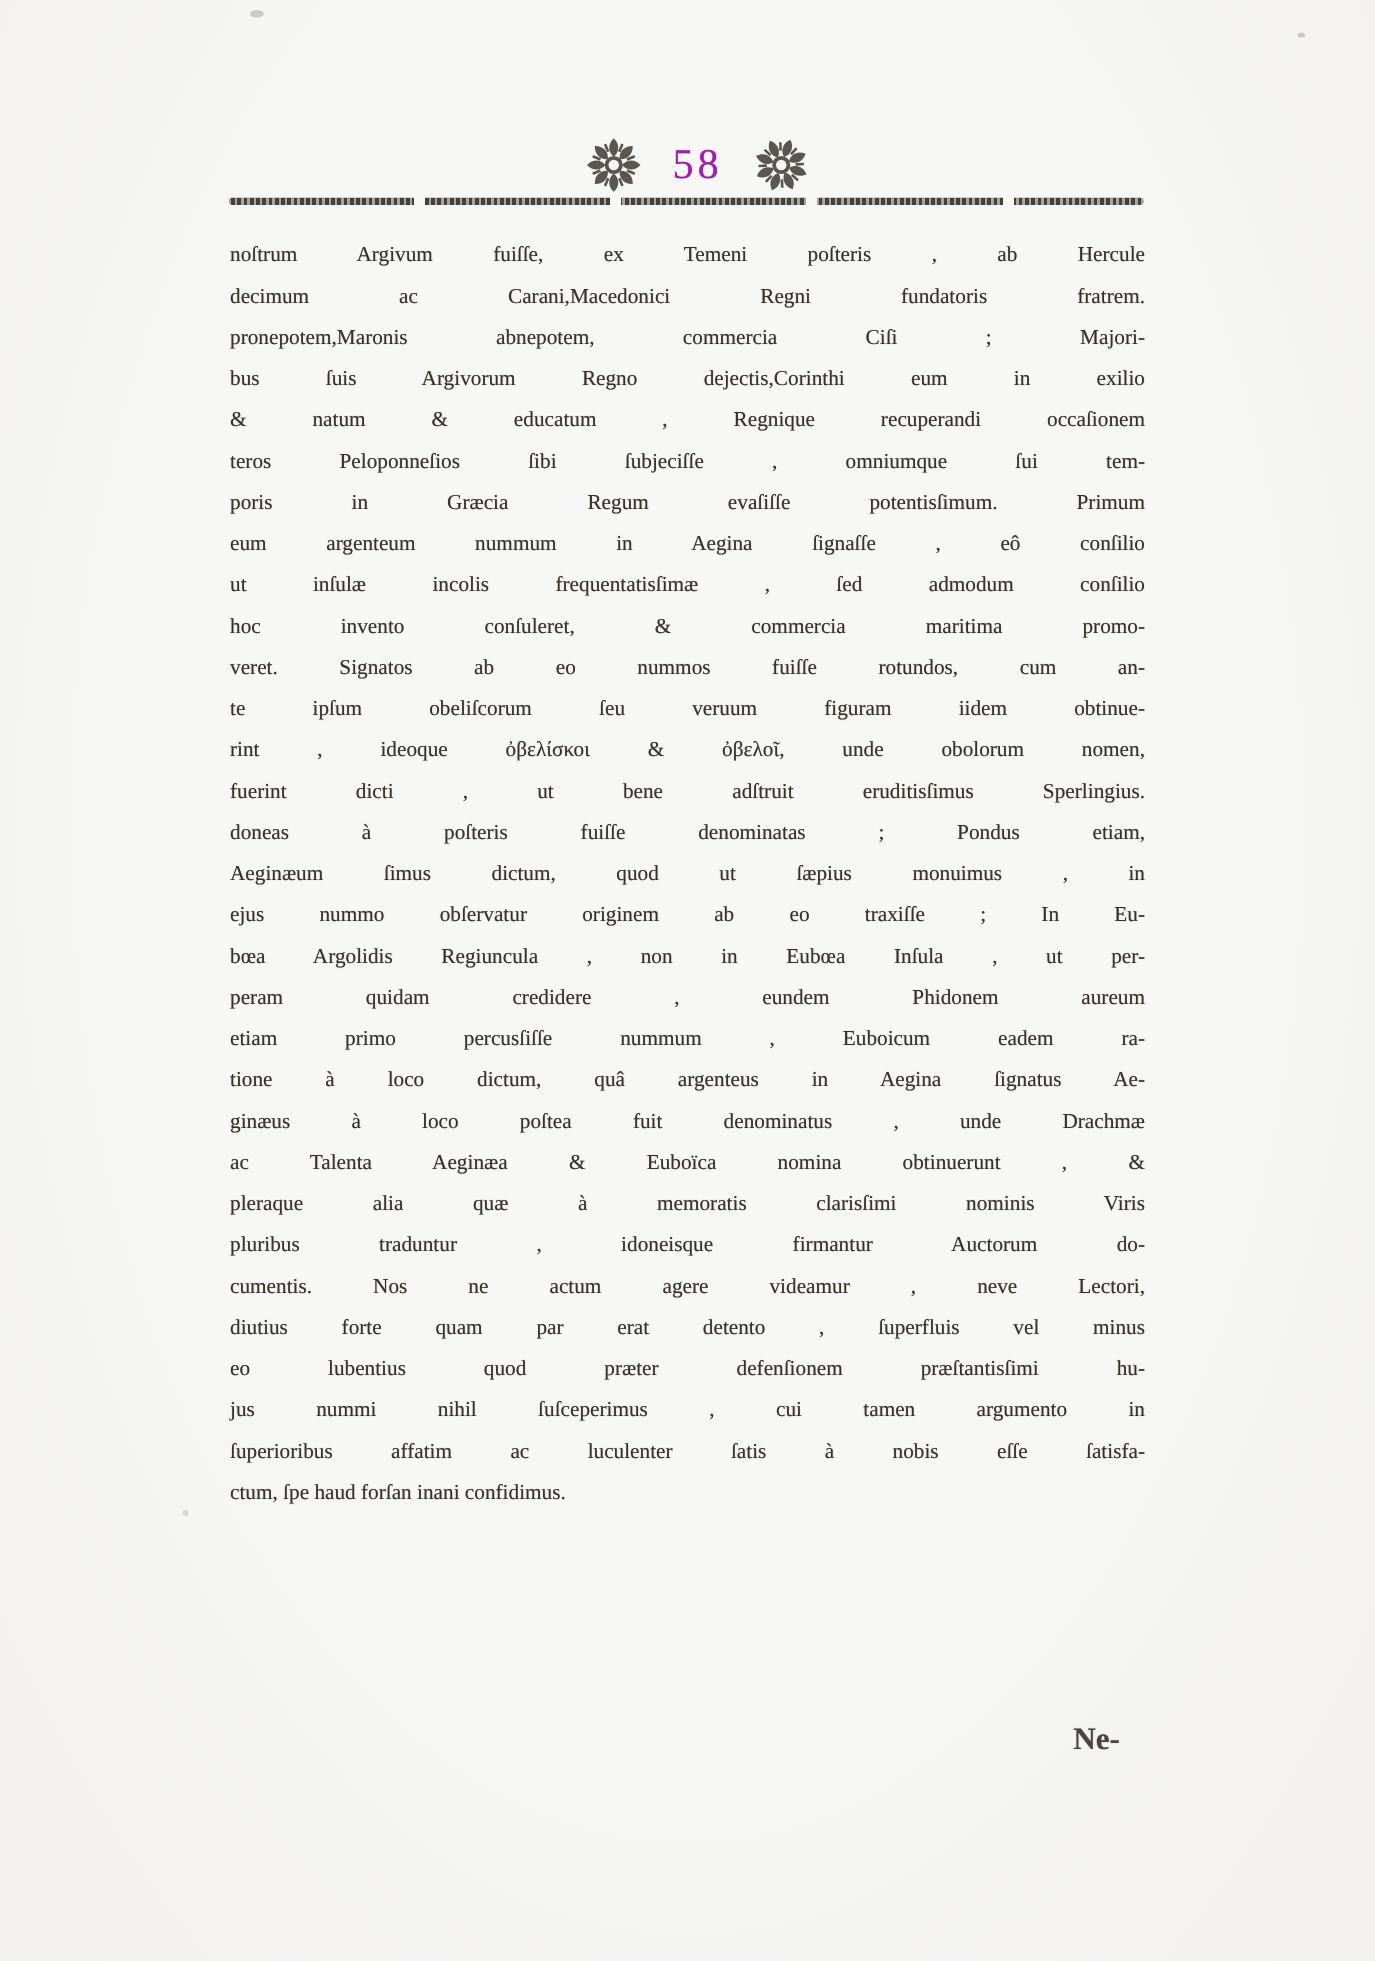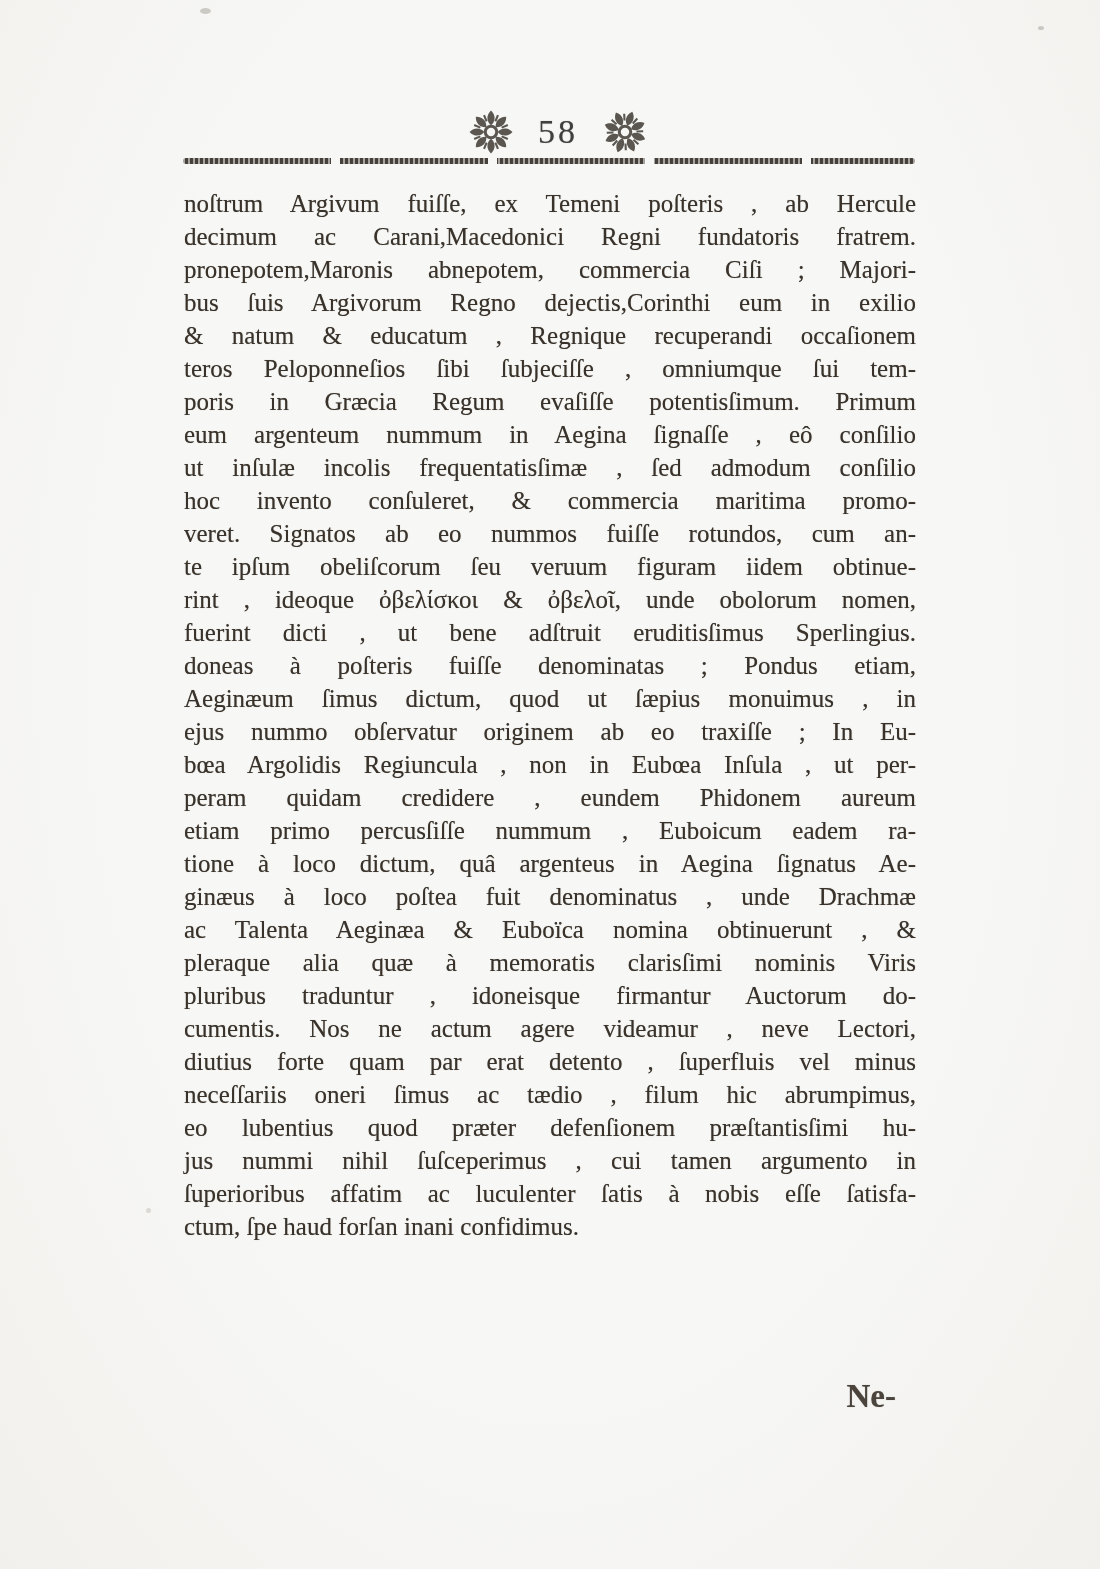--- a/index.html
+++ b/index.html
@@ -9,45 +9,45 @@
     font-family:"Liberation Serif","DejaVu Serif",serif;
     color:#38322a;
   }
   .page{position:absolute;inset:0;}
   .header{
     position:absolute;top:104px;left:184px;width:732px;height:56px;
     display:flex;justify-content:center;align-items:center;gap:24px;
     transform:translateX(8px);
   }
   .pagenum{
-    font-size:34px;letter-spacing:3px;color:#404040;
+    font-size:34px;letter-spacing:3px;color:#a21caf;
     text-shadow:0 0 1px rgba(60,54,46,.45);
   }
   .fleuron{width:46px;height:46px;display:inline-block;opacity:.88;}
   .fleuron svg{width:100%;height:100%;}
   .rule{
     position:absolute;top:158px;left:183px;width:732px;height:6px;
     background:
       repeating-linear-gradient(90deg, rgba(246,246,244,.55) 0 2px, rgba(246,246,244,0) 2px 5px),
       repeating-linear-gradient(90deg, #46403a 0 148px, rgba(70,64,58,0) 148px 157px);
     border-radius:3px;
   }
   .body-text{
     position:absolute;top:187px;left:184px;width:732px;
-    font-size:25px;line-height:33px;
+    font-size:17px;line-height:33px;
     text-shadow:0 0 0.7px rgba(56,50,43,.5);
   }
   .line{
     text-align:justify;text-align-last:justify;
     white-space:normal;
   }
   .line.last{text-align-last:left;}
   .catchword{
     position:absolute;top:1378px;left:184px;width:712px;
-    text-align:right;font-size:33px;font-weight:bold;color:#4a443c;
+    text-align:right;font-size:25px;font-weight:bold;color:#4a443c;
     text-shadow:0 0 1px rgba(60,54,46,.4);
   }
   .speck{position:absolute;border-radius:50%;background:rgba(125,120,110,.35);}
   .speck.s1{left:200px;top:8px;width:11px;height:6px;}
   .speck.s2{left:1038px;top:26px;width:6px;height:4px;}
   .speck.s3{left:146px;top:1208px;width:5px;height:5px;background:rgba(125,120,110,.22);}
 </style>
 </head>
 <body>
 
@@ -130,21 +130,20 @@
       <div class="line">bœa Argolidis Regiuncula , non in Eubœa Inſula , ut per-</div>
       <div class="line">peram quidam credidere , eundem Phidonem aureum</div>
       <div class="line">etiam primo percusſiſſe nummum , Euboicum eadem ra-</div>
       <div class="line">tione à loco dictum, quâ argenteus in Aegina ſignatus Ae-</div>
       <div class="line">ginæus à loco poſtea fuit denominatus , unde Drachmæ</div>
       <div class="line">ac Talenta Aeginæa &amp; Euboïca nomina obtinuerunt , &amp;</div>
       <div class="line">pleraque alia quæ à memoratis clarisſimi nominis Viris</div>
       <div class="line">pluribus traduntur , idoneisque firmantur Auctorum do-</div>
       <div class="line">cumentis. Nos ne actum agere videamur , neve Lectori,</div>
       <div class="line">diutius forte quam par erat detento , ſuperfluis vel minus</div>
-      <div class="line">neceſſariis oneri ſimus ac tædio , filum hic abrumpimus,</div>
       <div class="line">eo lubentius quod præter defenſionem præſtantisſimi hu-</div>
       <div class="line">jus nummi nihil ſuſceperimus , cui tamen argumento in</div>
       <div class="line">ſuperioribus affatim ac luculenter ſatis à nobis eſſe ſatisfa-</div>
       <div class="line last">ctum, ſpe haud forſan inani confidimus.</div>
     </div>
 
   <div class="catchword">Ne-</div>
 
   <div class="speck s1"></div>
   <div class="speck s2"></div>

